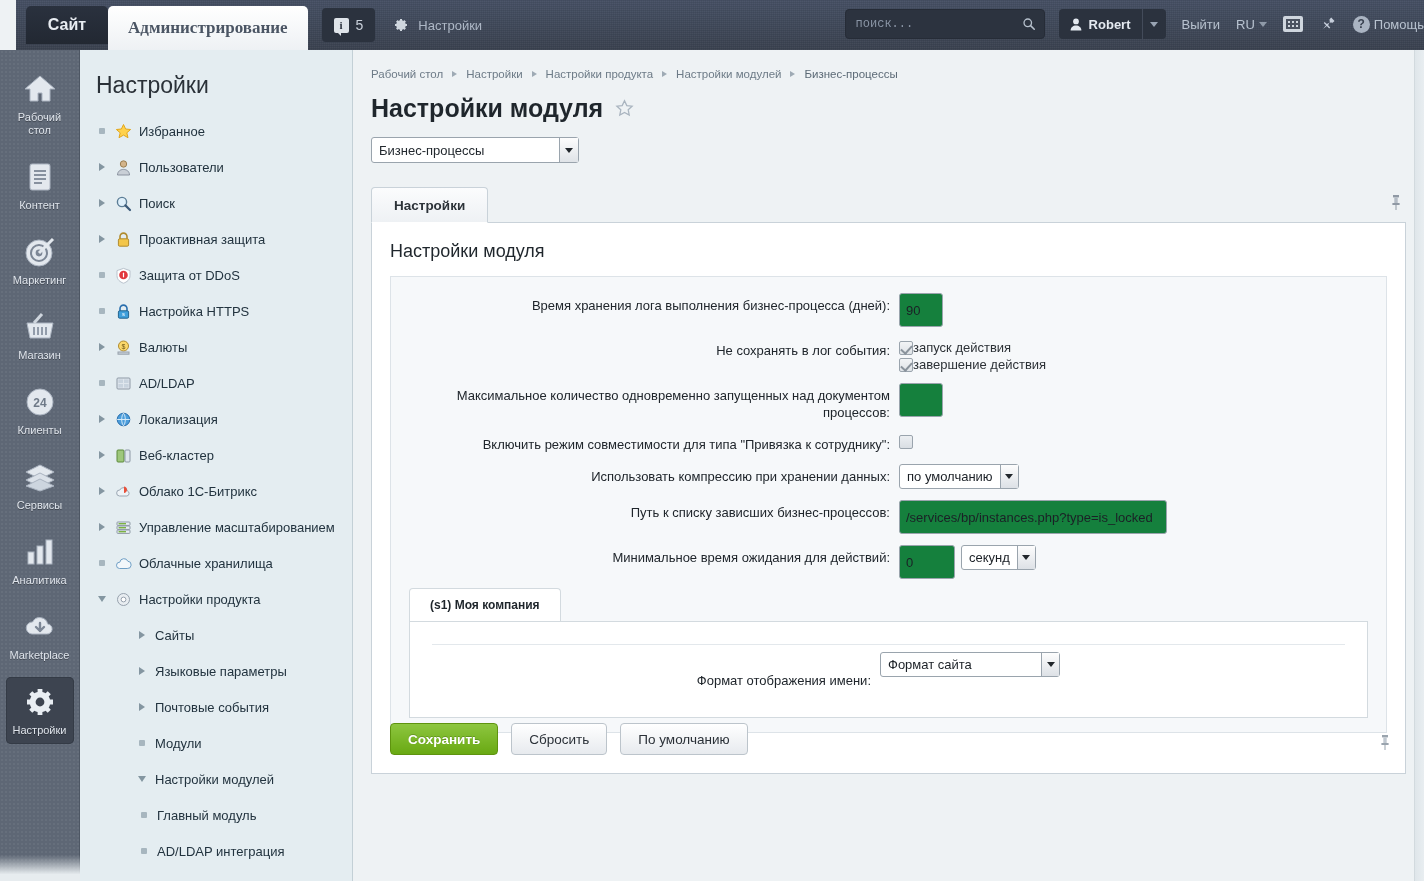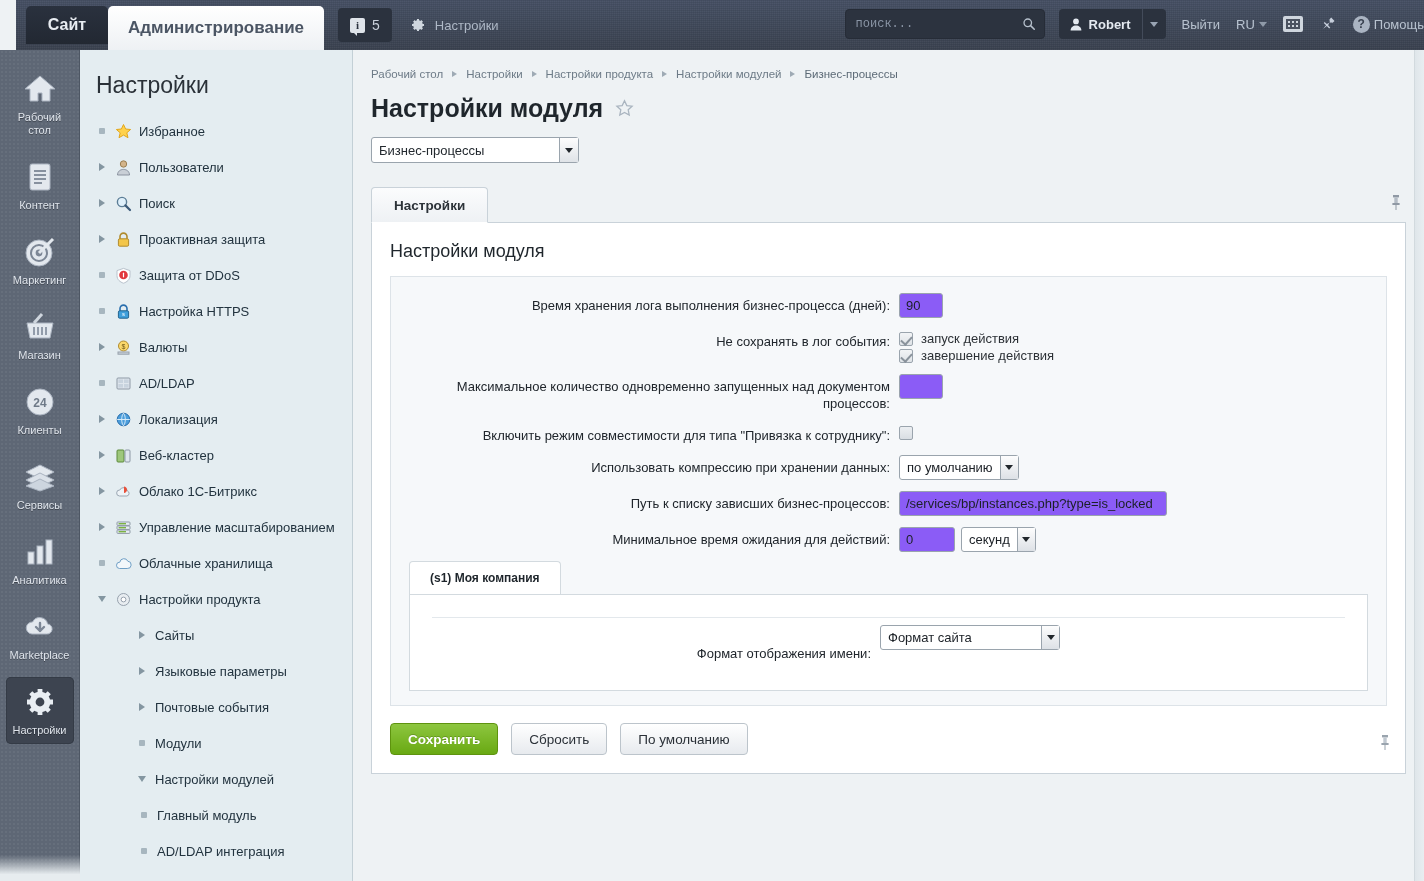--- a/index.html
+++ b/index.html
@@ -34,20 +34,21 @@
     padding: 0 18px;
     cursor: pointer;
   }
   .tab-admin {
     margin-top: 6px; height: 44px; display: flex; align-items: center;
     padding: 0 20px;
     background: linear-gradient(180deg, #ffffff 0%, #eef1f4 100%);
     color: #4b5564; font-size: 17px; font-weight: bold;
     border-radius: 5px 5px 0 0;
     cursor: pointer;
+    font-family: Liberation Serif, serif;
   }
   .hdr-counter {
     margin-left: 14px; margin-top: 8px; height: 34px;
     display: flex; align-items: center; gap: 7px;
     background: #2b323e; border-radius: 4px; padding: 0 12px;
     cursor: pointer;
   }
   .ico-info {
     width: 15px; height: 15px; border-radius: 2px;
     background: #dfe4ea; color: #2b323e;
@@ -256,30 +257,30 @@
   }
   .flabel {
     width: 508px; flex: 0 0 508px; text-align: right;
     padding-right: 9px; font-size: 13px; color: #20262c; line-height: 17px;
     padding-top: 4px;
   }
   .fctl { display: flex; align-items: flex-start; gap: 6px; }
 
   input.txt {
     height: 25px; border: 1px solid #9aa4ad; border-radius: 3px;
-    background: #8b5cf6; font-size: 13px; padding: 7px 6px;
+    background: #15803d; font-size: 13px; padding: 16px 6px;
     font-family: "Liberation Sans", sans-serif; color: #1b2026;
     outline: none;
   }
   .w-small { width: 44px; }
   .w-path  { width: 268px; }
   .w-num   { width: 56px; }
 
   .cbcol { display: flex; flex-direction: column; gap: 2px; padding-top: 2px; }
-  .cbline { display: flex; align-items: center; gap: 8px; font-size: 13px; }
+  .cbline { display: flex; align-items: center; gap: 0; font-size: 13px; }
   .cbx {
     width: 14px; height: 14px; flex: 0 0 14px;
     border: 1px solid #9aa4ad; border-radius: 2px;
     background: linear-gradient(180deg, #f2f4f6 0%, #dfe3e7 100%);
     position: relative; cursor: pointer;
   }
   .cbx.checked::after {
     content: ""; position: absolute; left: 3px; top: 1px;
     width: 5px; height: 9px; border: solid #8a939c;
     border-width: 0 2px 2px 0; transform: rotate(42deg);

